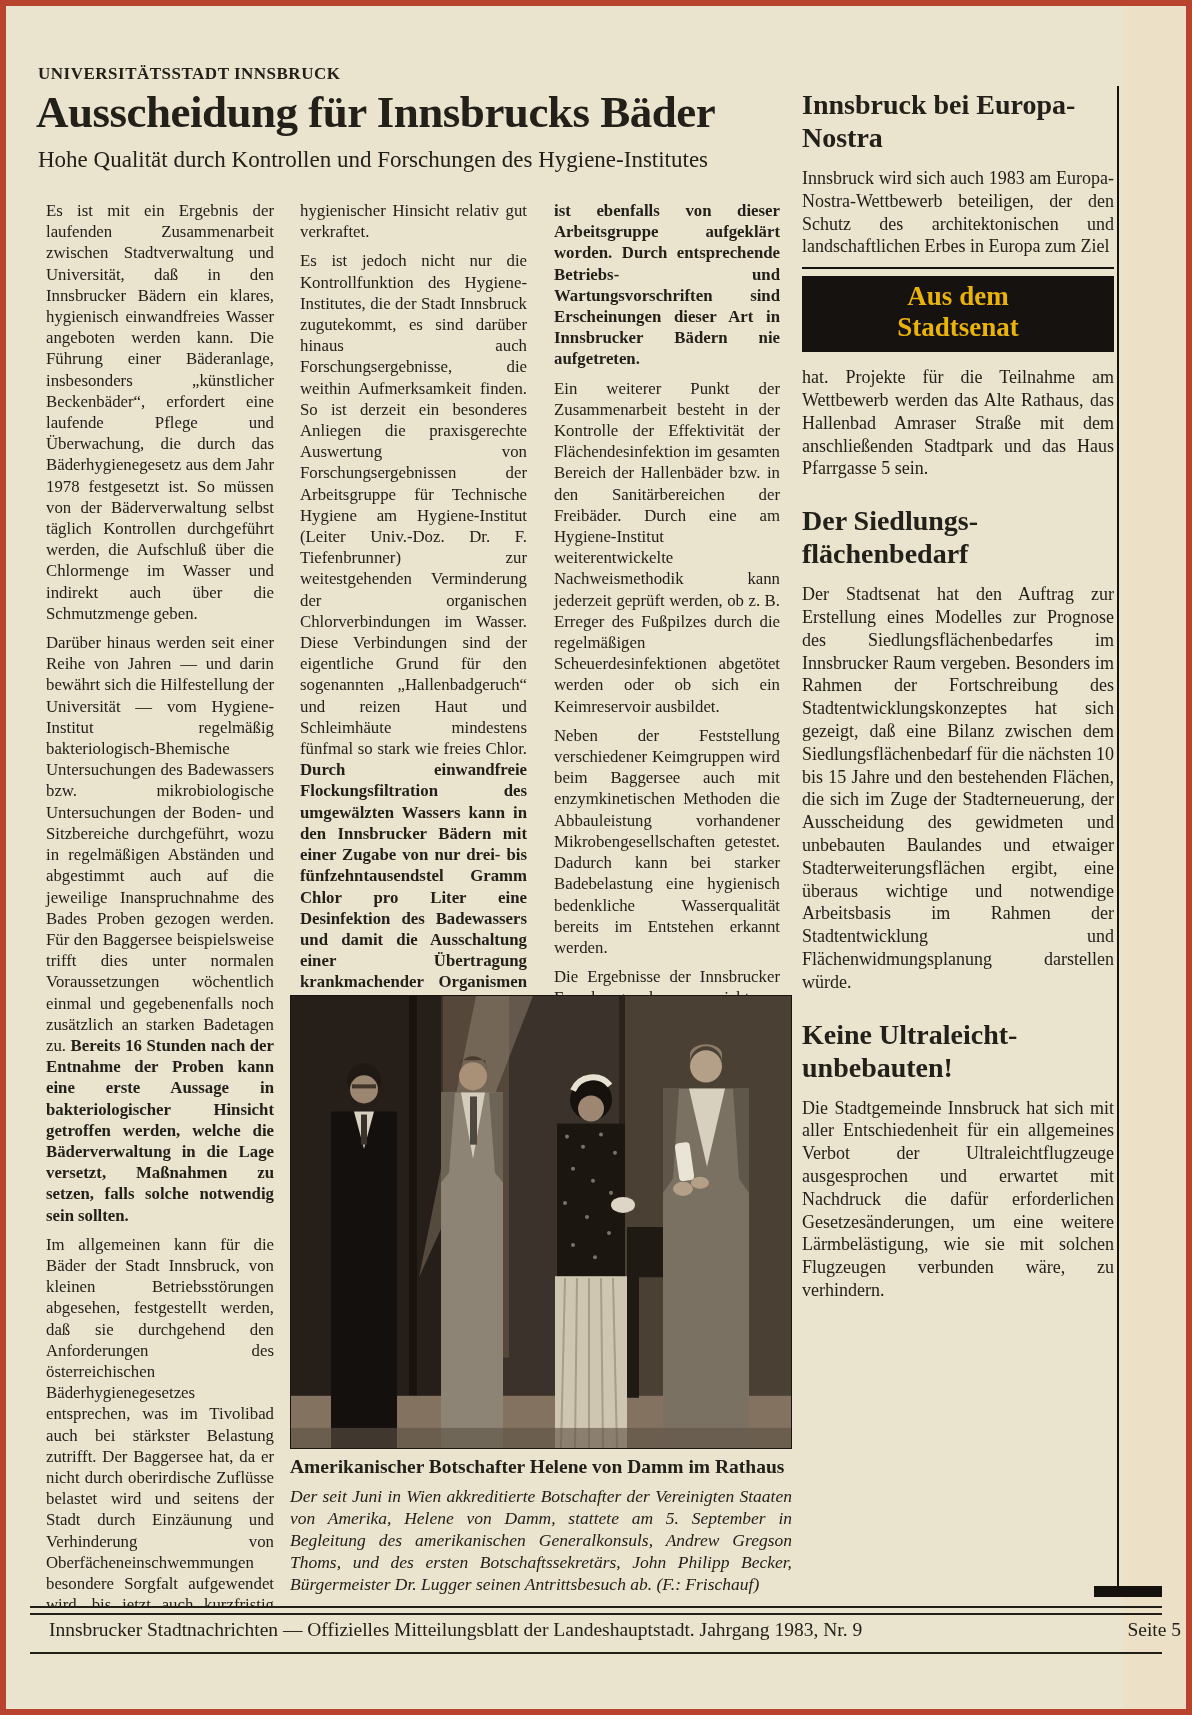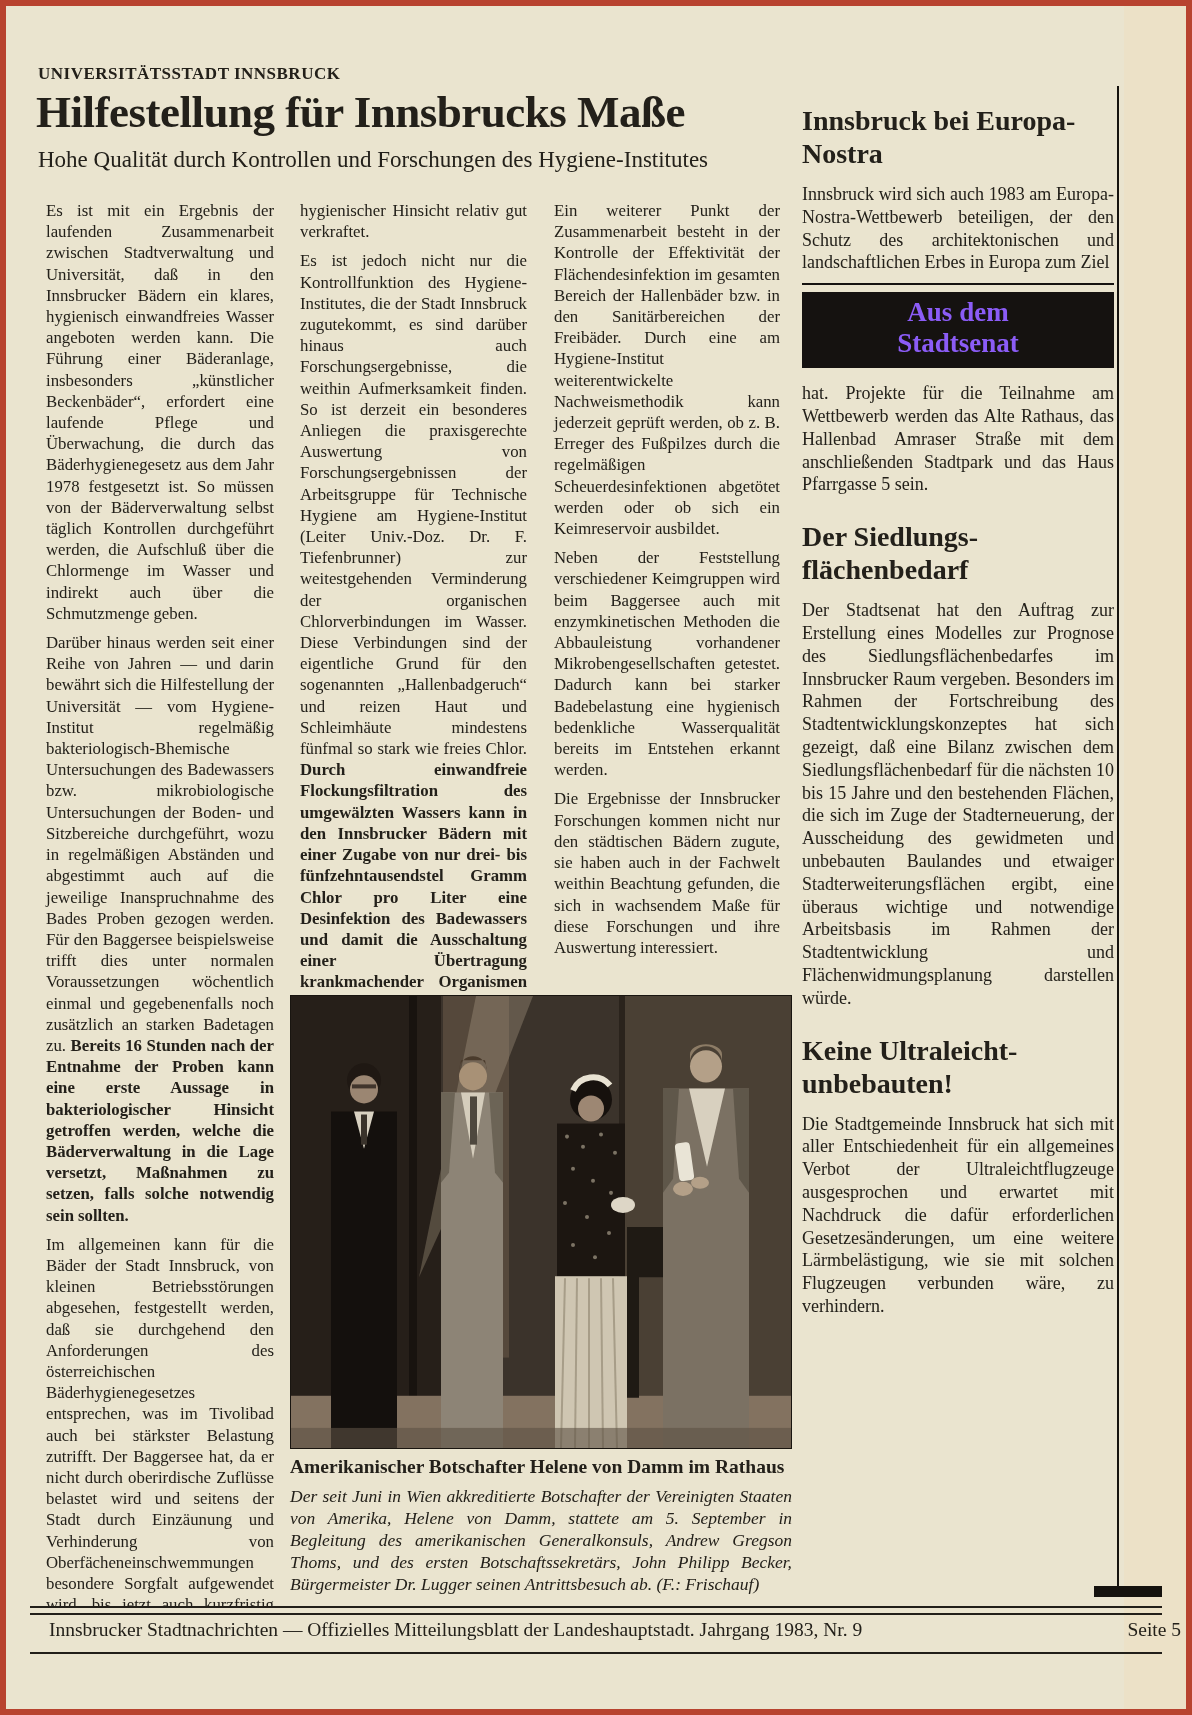--- a/index.html
+++ b/index.html
@@ -27,56 +27,57 @@
   .photo-wrap{position:absolute;left:290px;top:995px;width:500px;height:452px;
       background:#2f2922;border:1px solid #191510;z-index:5;}
   .photo-wrap svg{display:block;width:100%;height:100%;}
 
   .cap-title{position:absolute;left:290px;top:1456px;width:502px;font-size:19.5px;font-weight:bold;z-index:5;}
   .cap-text{position:absolute;left:290px;top:1485px;width:502px;font-size:17.5px;line-height:22px;
       font-style:italic;text-align:justify;z-index:5;hyphens:auto;-webkit-hyphens:auto;}
 
   .sidebar{position:absolute;left:802px;top:88px;width:312px;z-index:1;}
   .sb-heading{font-size:28px;line-height:33px;font-weight:bold;margin:24px 0 13px;}
-  .sb-heading:first-child{margin-top:16px;}
+  .sb-heading:first-child{margin-top:0;}
   .sb-body{font-size:18px;line-height:22.8px;text-align:justify;margin:0;hyphens:auto;-webkit-hyphens:auto;}
-  .sb-banner{background:#151210;color:#8b5cf6;font-size:27px;line-height:31px;font-weight:bold;
+  .sb-banner{background:#151210;color:#eab308;font-size:27px;line-height:31px;font-weight:bold;
       text-align:center;padding:5px 56px 9px;margin:18px 0 14px;position:relative;}
   .sb-banner::before{content:"";position:absolute;left:0;top:-9px;width:100%;height:2px;background:#151210;}
 
   .vrule{position:absolute;left:1117px;top:86px;width:2px;height:1500px;background:#15120e;z-index:2;}
   .end-bar{position:absolute;left:1094px;top:1586px;width:68px;height:11px;background:#15120e;z-index:3;}
 
   .rule-double{position:absolute;left:30px;top:1606px;width:1132px;height:5px;
       border-top:2px solid #221f19;border-bottom:2px solid #221f19;z-index:10;}
   .footer-row{position:absolute;left:30px;top:1619px;width:1132px;font-size:19.5px;
       display:flex;justify-content:space-between;z-index:10;margin-left:19px;}
   .rule-single{position:absolute;left:30px;top:1652px;width:1132px;height:2px;background:#221f19;z-index:10;}
 </style>
 </head>
 <body>
 
 <div class="page-frame"></div>
 <div class="right-margin-strip"></div>
 
 <div class="kicker">UNIVERSITÄTSSTADT INNSBRUCK</div>
-<h1 class="headline" style="margin:0;">Hilfestellung für Innsbrucks Maße</h1>
+<h1 class="headline" style="margin:0;">Ausscheidung für Innsbrucks Bäder</h1>
 <div class="deck">Hohe Qualität durch Kontrollen und Forschungen des Hygiene-Institutes</div>
 
 <div class="col" id="col1">
     <p class="para"><span>Es ist mit ein Ergebnis der laufenden Zusammenarbeit zwischen Stadtverwaltung und Universität, daß in den Innsbrucker Bädern ein klares, hygienisch einwandfreies Wasser angeboten werden kann. Die Führung einer Bäderanlage, insbesonders „künstlicher Beckenbäder“, erfordert eine laufende Pflege und Überwachung, die durch das Bäderhygienegesetz aus dem Jahr 1978 festgesetzt ist. So müssen von der Bäderverwaltung selbst täglich Kontrollen durchgeführt werden, die Aufschluß über die Chlormenge im Wasser und indirekt auch über die Schmutzmenge geben.</span></p>
     <p class="para"><span>Darüber hinaus werden seit einer Reihe von Jahren — und darin bewährt sich die Hilfestellung der Universität — vom Hygiene-Institut regelmäßig bakteriologisch-Bhemische Untersuchungen des Badewassers bzw. mikrobiologische Untersuchungen der Boden- und Sitzbereiche durchgeführt, wozu in regelmäßigen Abständen und abgestimmt auch auf die jeweilige Inanspruchnahme des Bades Proben gezogen werden. Für den Baggersee beispielsweise trifft dies unter normalen Voraussetzungen wöchentlich einmal und gegebenenfalls noch zusätzlich an starken Badetagen zu. </span><span class="b">Bereits 16 Stunden nach der Entnahme der Proben kann eine erste Aussage in bakteriologischer Hinsicht getroffen werden, welche die Bäderverwaltung in die Lage versetzt, Maßnahmen zu setzen, falls solche notwendig sein sollten.</span></p>
     <p class="para"><span>Im allgemeinen kann für die Bäder der Stadt Innsbruck, von kleinen Betriebsstörungen abgesehen, festgestellt werden, daß sie durchgehend den Anforderungen des österreichischen Bäderhygienegesetzes entsprechen, was im Tivolibad auch bei stärkster Belastung zutrifft. Der Baggersee hat, da er nicht durch oberirdische Zuflüsse belastet wird und seitens der Stadt durch Einzäunung und Verhinderung von Oberfächeneinschwemmungen besondere Sorgfalt aufgewendet wird, bis jetzt auch kurzfristig starke Besucherspitzen in</span></p>
   </div>
 <div class="col" id="col2">
     <p class="para"><span>hygienischer Hinsicht relativ gut verkraftet.</span></p>
     <p class="para"><span>Es ist jedoch nicht nur die Kontrollfunktion des Hygiene-Institutes, die der Stadt Innsbruck zugutekommt, es sind darüber hinaus auch Forschungsergebnisse, die weithin Aufmerksamkeit finden. So ist derzeit ein besonderes Anliegen die praxisgerechte Auswertung von Forschungsergebnissen der Arbeitsgruppe für Technische Hygiene am Hygiene-Institut (Leiter Univ.-Doz. Dr. F. Tiefenbrunner) zur weitestgehenden Verminderung der organischen Chlorverbindungen im Wasser. Diese Verbindungen sind der eigentliche Grund für den sogenannten „Hallenbadgeruch“ und reizen Haut und Schleimhäute mindestens fünfmal so stark wie freies Chlor. </span><span class="b">Durch einwandfreie Flockungsfiltration des umgewälzten Wassers kann in den Innsbrucker Bädern mit einer Zugabe von nur drei- bis fünfzehntausendstel Gramm Chlor pro Liter eine Desinfektion des Badewassers und damit die Ausschaltung einer Übertragung krankmachender Organismen erreicht werden.</span></p>
     <p class="para"><span class="b">Das Entstehen „chlorresistenter Bakterien“, die in angelsächsischen Ländern immer wieder zu bösartigen Infektionen bei Besuchern von Badeanlagen führen,</span></p>
   </div>
 <div class="col" id="col3">
+    <p class="para"><span class="b">ist ebenfalls von dieser Arbeitsgruppe aufgeklärt worden. Durch entsprechende Betriebs- und Wartungsvorschriften sind Erscheinungen dieser Art in Innsbrucker Bädern nie aufgetreten.</span></p>
     <p class="para"><span>Ein weiterer Punkt der Zusammenarbeit besteht in der Kontrolle der Effektivität der Flächendesinfektion im gesamten Bereich der Hallenbäder bzw. in den Sanitärbereichen der Freibäder. Durch eine am Hygiene-Institut weiterentwickelte Nachweismethodik kann jederzeit geprüft werden, ob z. B. Erreger des Fußpilzes durch die regelmäßigen Scheuerdesinfektionen abgetötet werden oder ob sich ein Keimreservoir ausbildet.</span></p>
     <p class="para"><span>Neben der Feststellung verschiedener Keimgruppen wird beim Baggersee auch mit enzymkinetischen Methoden die Abbauleistung vorhandener Mikrobengesellschaften getestet. Dadurch kann bei starker Badebelastung eine hygienisch bedenkliche Wasserqualität bereits im Entstehen erkannt werden.</span></p>
     <p class="para"><span>Die Ergebnisse der Innsbrucker Forschungen kommen nicht nur den städtischen Bädern zugute, sie haben auch in der Fachwelt weithin Beachtung gefunden, die sich in wachsendem Maße für diese Forschungen und ihre Auswertung interessiert.</span></p>
   </div>
 
 <div class="photo-wrap">
   <svg viewBox="0 0 500 450" preserveAspectRatio="none">
     <rect width="500" height="450" fill="#3b332b"></rect>
     <rect x="0" y="0" width="150" height="450" fill="#261f19"></rect>
     <rect x="118" y="0" width="8" height="450" fill="#18130f"></rect>

